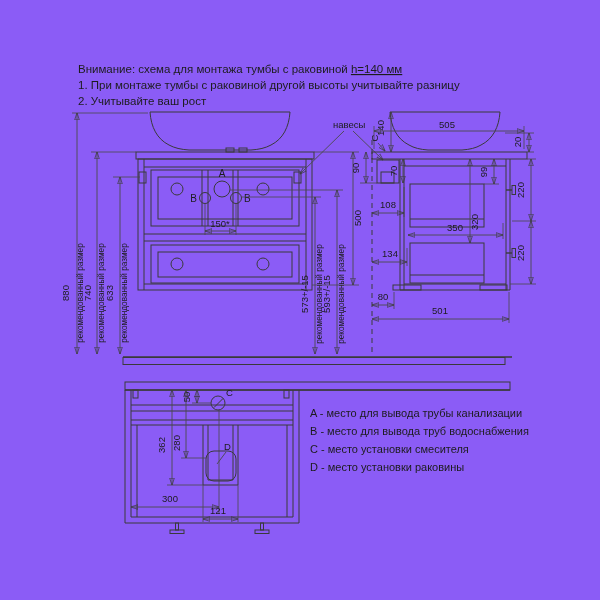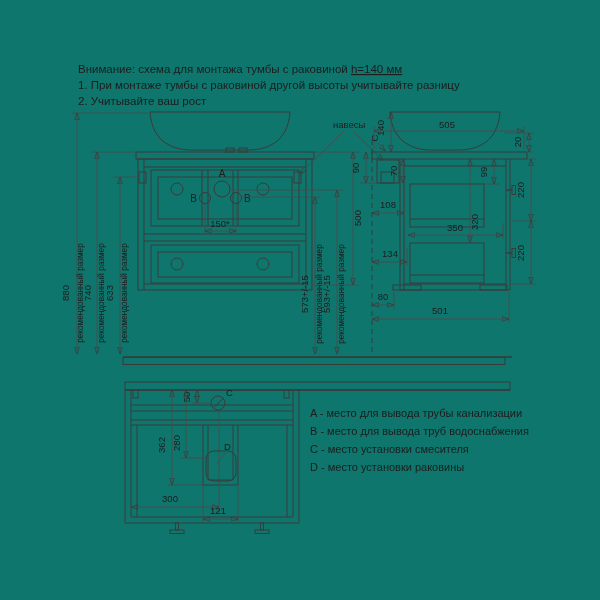--- a/index.html
+++ b/index.html
@@ -1,16 +1,16 @@
 <!DOCTYPE html>
 <html><head>
 <meta charset="utf-8">
 <style>
   html,body{margin:0;padding:0;background:#ffffff;}
-  .page{position:relative;width:600px;height:600px;background:#0f766e;overflow:hidden;
+  .page{position:relative;width:600px;height:600px;background:#8b5cf6;overflow:hidden;
         font-family:"Liberation Sans", sans-serif;}
   svg{position:absolute;left:0;top:0;}
   svg line, svg rect, svg path, svg circle, svg polyline{stroke:#3a3a3a;fill:none;stroke-width:1;}
   .thick{stroke-width:1.4;}
   .dim{stroke:#4a4a4a;stroke-width:0.9;}
   .ext{stroke:#4a4a4a;stroke-width:0.8;}
   .dash{stroke-dasharray:5 4;}
   .leader{stroke:#4a4a4a;stroke-width:0.9;}
   text{fill:#1c1c1c;stroke:none;font-family:"Liberation Sans", sans-serif;}
   .th{font-size:11.5px;}

